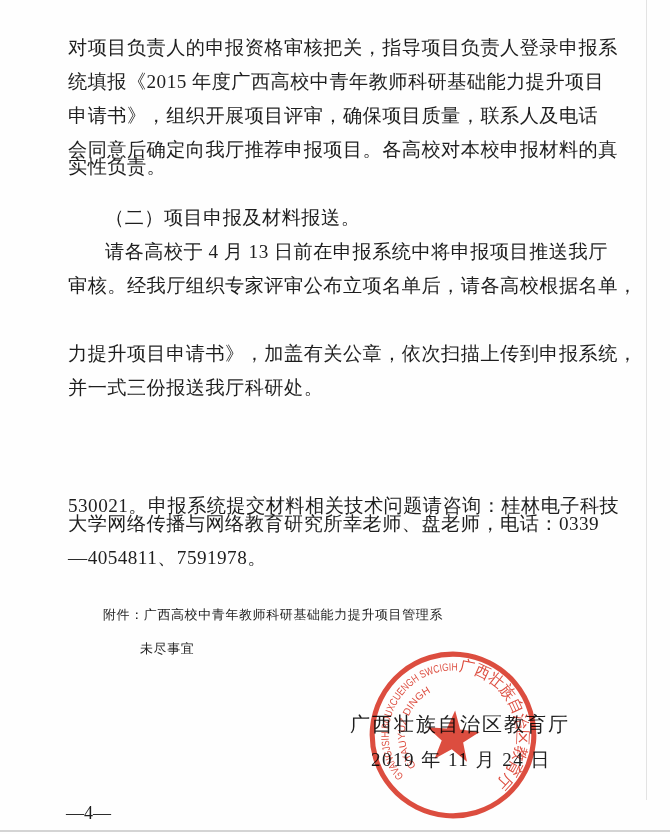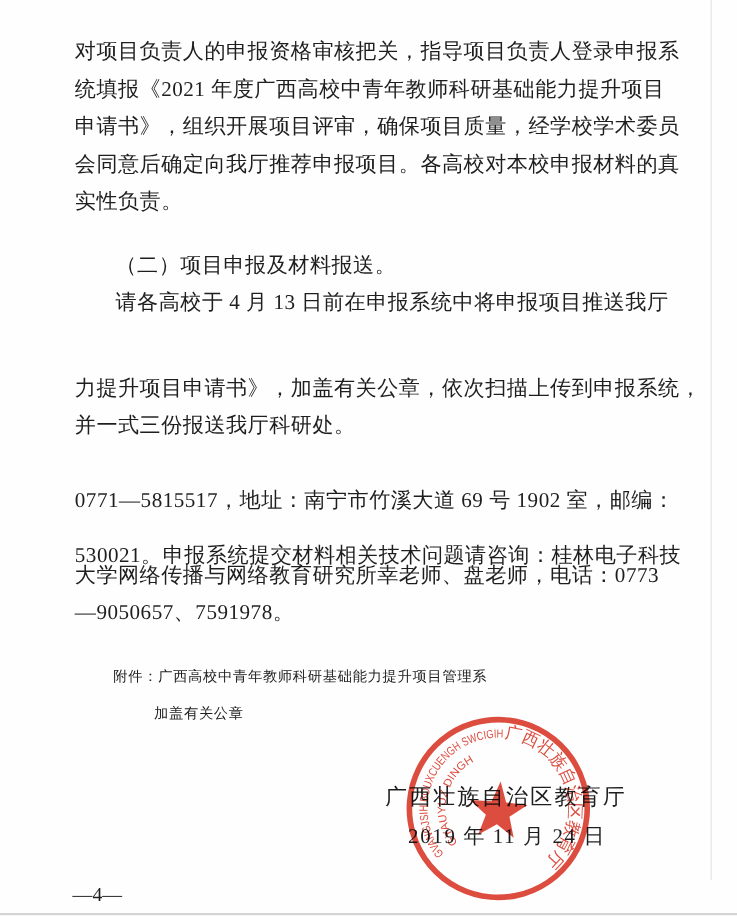--- a/index.html
+++ b/index.html
@@ -6,21 +6,21 @@
   .page {
     position:relative; width:670px; height:834px; overflow:hidden;
     background:#fefefe; color:#1e1e1e;
     font-family:"Liberation Serif","DejaVu Serif",serif;
   }
   .bline {
     position:absolute; left:68px; width:556px;
     font-size:19.2px; letter-spacing:0.45px;
     white-space:nowrap; line-height:22px;
   }
-  .indent { padding-left:37px;margin-top:24px; }
+  .indent { padding-left:37px; }
   .attach-line {
     position:absolute; font-size:13px; letter-spacing:0.6px;
     white-space:nowrap;
   }
   .sig-agency {
     position:absolute; left:350px; top:711px;
     font-size:20px; letter-spacing:2px; white-space:nowrap;
   }
   .sig-date {
     position:absolute; left:371px; top:747px;
@@ -44,35 +44,35 @@
     position:absolute; left:0; top:830px; width:670px; height:2px;
     background:#c6c6c6; opacity:0.75;
   }
 </style>
 </head>
 <body>
 
 <div class="page">
 
   <div class="bline" style="top:37px">对项目负责人的申报资格审核把关，指导项目负责人登录申报系</div>
-  <div class="bline" style="top:71px">统填报《2021 年度广西高校中青年教师科研基础能力提升项目</div>
-  <div class="bline" style="top:105px">申请书》，组织开展项目评审，确保项目质量，经学校学术委员</div>
+  <div class="bline" style="top:71px">统填报《2015 年度广西高校中青年教师科研基础能力提升项目</div>
+  <div class="bline" style="top:105px">申请书》，组织开展项目评审，确保项目质量，联系人及电话</div>
   <div class="bline" style="top:139px">会同意后确定向我厅推荐申报项目。各高校对本校申报材料的真</div>
-  <div class="bline" style="top:173px">实性负责。</div>
+  <div class="bline" style="top:156px">实性负责。</div>
   <div class="bline indent" style="top:207px">（二）项目申报及材料报送。</div>
   <div class="bline indent" style="top:241px">请各高校于 4 月 13 日前在申报系统中将申报项目推送我厅</div>
+  <div class="bline" style="top:275px">审核。经我厅组织专家评审公布立项名单后，请各高校根据名单，</div>
   <div class="bline" style="top:377px">并一式三份报送我厅科研处。</div>
   <div class="bline" style="top:343px">力提升项目申请书》，加盖有关公章，依次扫描上传到申报系统，</div>
-  <div class="bline" style="top:445px">0771—5815517，地址：南宁市竹溪大道 69 号 1902 室，邮编：</div>
   <div class="bline" style="top:495px">530021。申报系统提交材料相关技术问题请咨询：桂林电子科技</div>
-  <div class="bline" style="top:513px">大学网络传播与网络教育研究所幸老师、盘老师，电话：0773</div>
-  <div class="bline" style="top:547px">—9050657、7591978。</div>
+  <div class="bline" style="top:513px">大学网络传播与网络教育研究所幸老师、盘老师，电话：0339</div>
+  <div class="bline" style="top:547px">—4054811、7591978。</div>
 
   <div class="attach-line" style="left:103px; top:606px">附件：广西高校中青年教师科研基础能力提升项目管理系</div>
-  <div class="attach-line" style="left:140px; top:640px">加盖有关公章</div>
+  <div class="attach-line" style="left:140px; top:640px">未尽事宜</div>
 
   <div class="sig-agency">广西壮族自治区教育厅</div>
   <div class="sig-date">2019 年 11 月 24 日</div>
 
   <div class="page-num">—4—</div>
 
   <div class="edge-right"></div>
   <div class="edge-bottom"></div>
 
   <svg class="seal" viewBox="0 0 174 174" aria-hidden="true">

